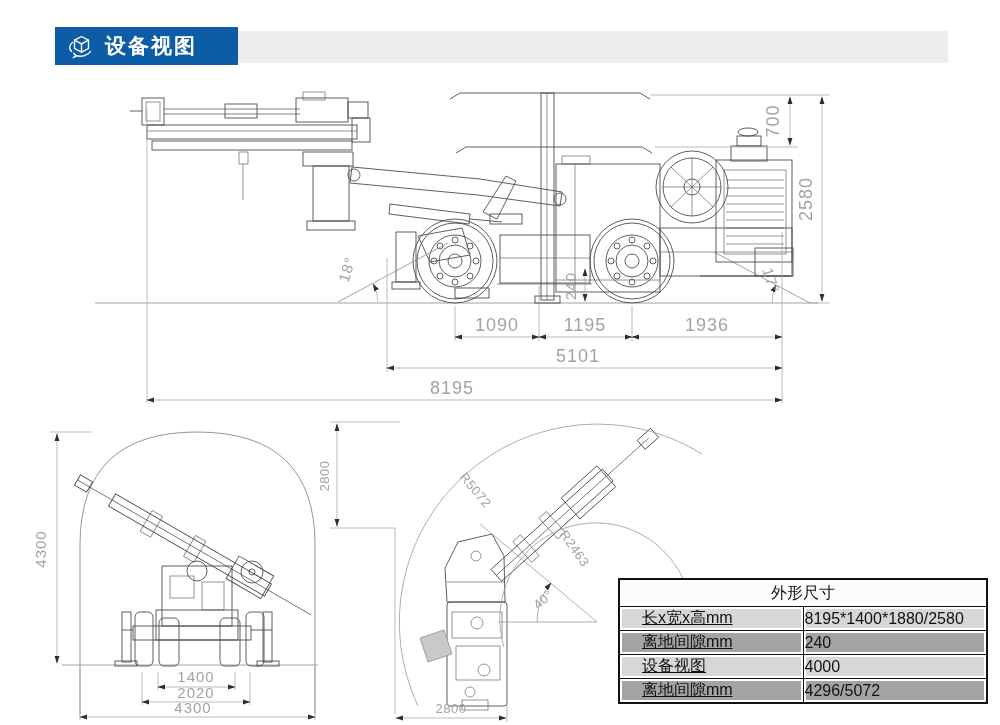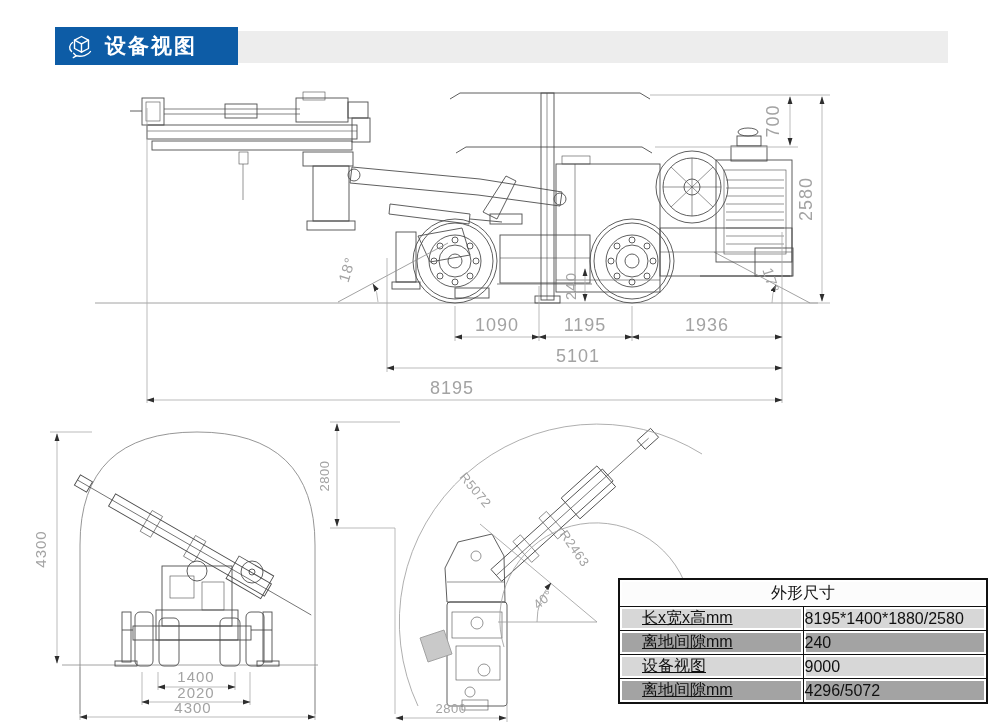--- a/index.html
+++ b/index.html
@@ -322,21 +322,21 @@
       <tr class="rg">
         <td class="c1">长x宽x高mm</td>
         <td class="c2">8195*1400*1880/2580</td>
       </tr>
       <tr class="rw">
         <td class="c1">离地间隙mm</td>
         <td class="c2">240</td>
       </tr>
       <tr class="rg">
         <td class="c1">设备视图</td>
-        <td class="c2">9000</td>
+        <td class="c2">4000</td>
       </tr>
       <tr class="rw">
         <td class="c1">离地间隙mm</td>
         <td class="c2">4296/5072</td>
       </tr>
     </tbody>
   </table>
 
 </div>
 

